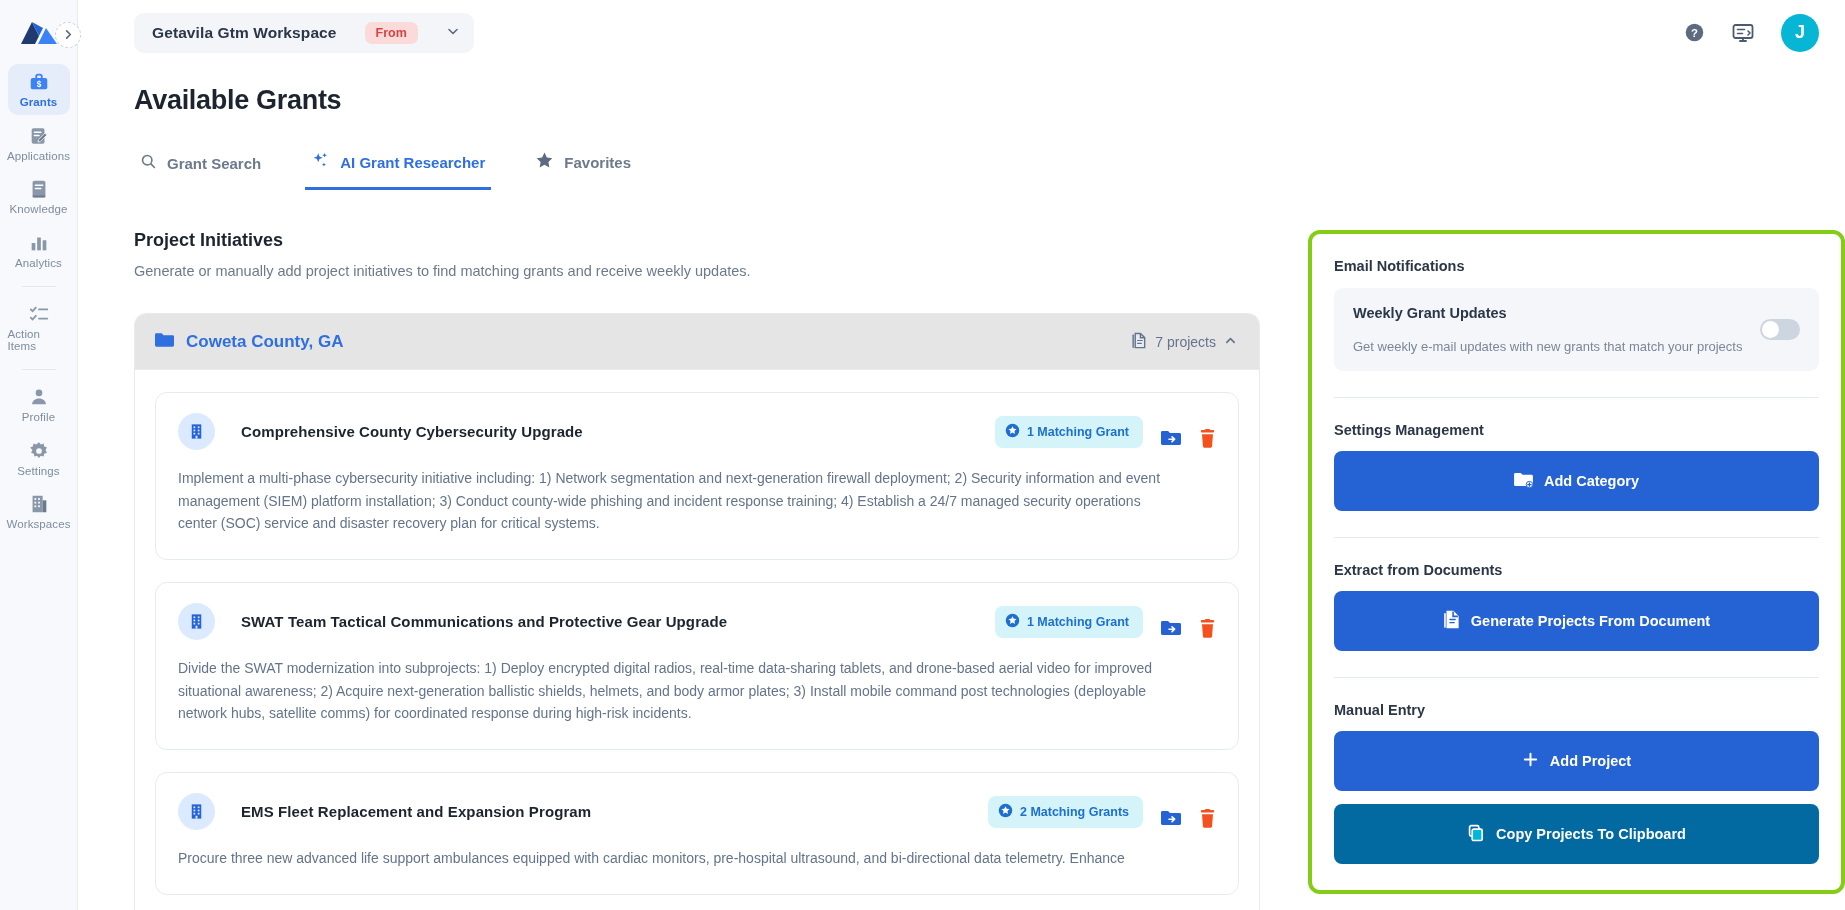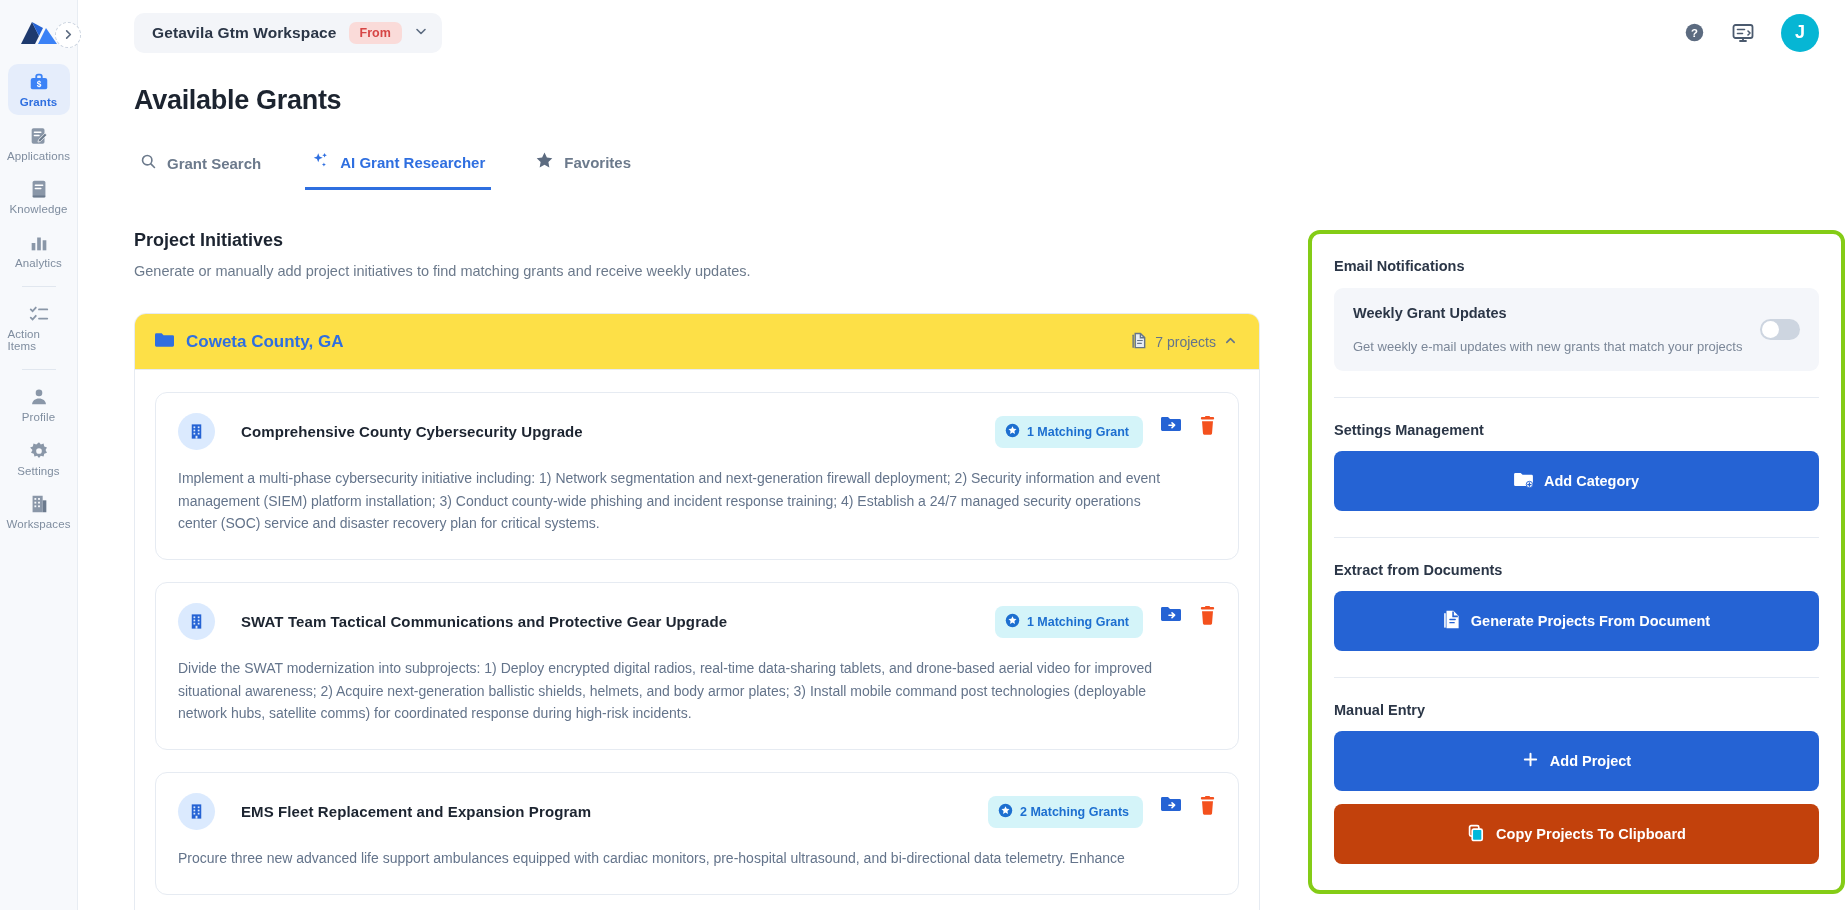--- a/index.html
+++ b/index.html
@@ -48,21 +48,21 @@
   .shell { flex: 1; height: 910px; display: flex; flex-direction: column; position: relative; }
 
   
   .topbar {
     height: 65px; flex: 0 0 65px;
     display: flex; align-items: center;
     padding: 0 26px 0 56px;
     background: #fff;
   }
   .ws-chip {
-    display: flex; align-items: center; gap: 12px;
+    display: flex; align-items: center; gap: 28px;
     background: #f3f5f9; border-radius: 10px;
     padding: 9px 14px 9px 18px; cursor: pointer;
   }
   .ws-name { font-size: 15.5px; font-weight: 700; color: #2b3647; letter-spacing: .1px; }
   .ws-badge {
     background: #fadbd9; color: #d64545;
     font-size: 12.5px; font-weight: 700;
     padding: 4px 11px; border-radius: 7px;
   }
   .topbar-right { margin-left: auto; display: flex; align-items: center; gap: 26px; }
@@ -89,21 +89,21 @@
   .cols { display: flex; gap: 0; margin-top: 40px; }
   .col-main { width: 1126px; flex: 0 0 1126px; }
   .col-side { flex: 1; padding-left: 48px; }
 
   .sec-title { font-size: 18px; font-weight: 800; color: #1c2430; }
   .sec-sub { font-size: 14.5px; color: #6c7a8c; margin-top: 12px; }
 
   
   .group { margin-top: 34px; border: 1px solid #e6ebf2; border-radius: 12px 12px 0 0; overflow: hidden; background:#fff; }
   .group-head {
-    background: #fde047;
+    background: #e5e5e5;
     height: 56px; display: flex; align-items: center;
     padding: 0 22px 0 20px; cursor: pointer;
     border-bottom: 1px solid #e6ebf2;
   }
   .group-name { font-size: 17px; font-weight: 800; color: #2f6fe0; margin-left: 12px; }
   .group-count { margin-left: auto; display: flex; align-items: center; gap: 8px; font-size: 14px; color: #64748b; }
 
   .group-body { padding: 22px 20px 0; }
 
   .pcard {
@@ -111,21 +111,21 @@
     padding: 20px 22px 24px; margin-bottom: 22px;
     background: #fff;
   }
   .pcard-head { display: flex; align-items: center; }
   .pc-ico {
     width: 37px; height: 37px; border-radius: 50%;
     background: #dbeafe; display: flex; align-items: center; justify-content: center;
     flex: 0 0 37px;
   }
   .pc-title { font-size: 15px; font-weight: 700; color: #1c2430; margin-left: 26px; letter-spacing: .1px; }
-  .pc-actions { margin-left: auto; display: flex; align-items: flex-start; gap: 18px; }
+  .pc-actions { margin-left: auto; display: flex; align-items: flex-end; gap: 18px; }
   .match-badge {
     display: flex; align-items: center; gap: 7px;
     background: #d4f4f9; color: #1d6fd0;
     font-size: 12.5px; font-weight: 700;
     padding: 7px 14px 7px 10px; border-radius: 8px; cursor: pointer;
   }
   .icon-btn { cursor: pointer; display:flex; align-items:center; }
   .pc-desc {
     font-size: 14px; color: #64748b; line-height: 1.62;
     margin-top: 17px; max-width: 1002px;
@@ -156,21 +156,21 @@
   .hr { height: 1px; background: #e6ebf2; margin: 26px 0 24px; }
 
   .btn {
     width: 100%; height: 60px; border-radius: 8px; border: none;
     display: flex; align-items: center; justify-content: center; gap: 11px;
     font-size: 14.5px; font-weight: 700; color: #fff; cursor: pointer;
     margin-top: 13px;
     font-family: "Liberation Sans", sans-serif;
   }
   .btn-blue { background: #2563d4; }
-  .btn-cyan { background: #c2410c; }
+  .btn-cyan { background: #0369a1; }
 
   .svgw { display:block; }
 </style>
 </head>
 <body>
 
 <div class="rail">
 
   <div class="rail-logo">
     <svg width="40" height="30" viewBox="0 0 40 30" class="svgw">

